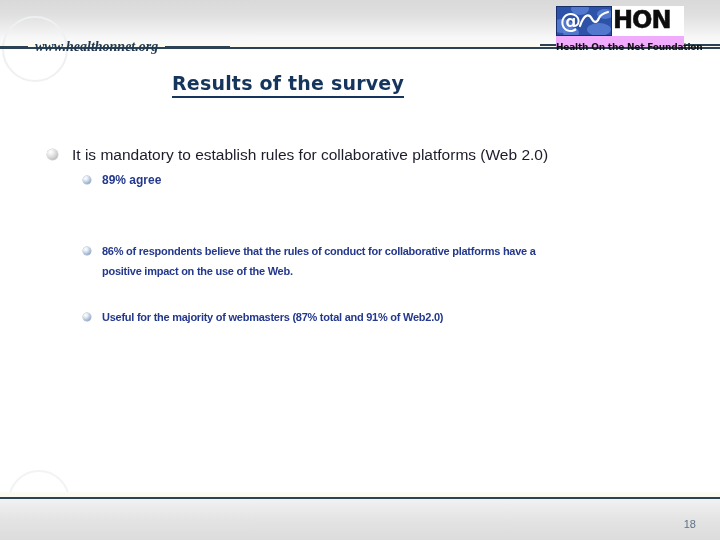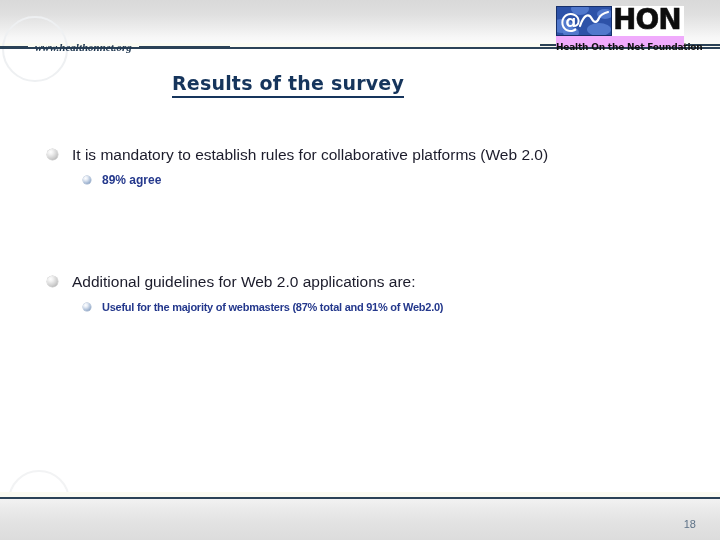--- a/index.html
+++ b/index.html
@@ -68,21 +68,21 @@
   .url-dash-left {
     width: 28px;
     height: 2px;
     background: #2b4257;
     flex: none;
   }
   .url-text {
     font-family: "Liberation Serif", serif;
     font-style: italic;
     font-weight: bold;
-    font-size: 11px;
+    font-size: 14px;
     color: #233a52;
     white-space: nowrap;
     padding: 0 7px;
     letter-spacing: 0px;
   }
   .url-dash-right {
     height: 2px;
     background: #2b4257;
     flex: 1 1 auto;
     min-width: 10px;
@@ -148,21 +148,21 @@
     position: relative;
     flex: 1;
     height: 30px;
     background: #ffffff;
   }
   .hon-word-text {
     position: absolute;
     left: 1px; top: -3px;
     font-family: "DejaVu Sans", sans-serif;
     font-weight: bold;
-    font-size: 28px;
+    font-size: 24px;
     line-height: 34px;
     letter-spacing: -1px;
     color: #0d0d0d;
     -webkit-text-stroke: 0.5px #0d0d0d;
   }
   .hon-bottom {
     width: 128px;
     height: 11px;
     background: #f0abfc;
     text-align: center;
@@ -342,27 +342,27 @@
       <span>It is mandatory to establish rules for collaborative platforms (Web 2.0)</span>
     </div>
     <div class="bullet-l2">
       <span class="dot2"></span>
       <span>89% agree</span>
     </div>
 
     <div class="gap-b"></div>
 
     <div class="gap-c"></div>
+    <div class="bullet-l2 small">
+      <span class="dot2"></span>
+      <span>86% of respondents believe that the rules of conduct for collaborative platforms have a positive impact on the use of the Web.</span>
+    </div>
 
     <div class="gap-d"></div>
 
-    <div class="bullet-l1">
-      <span class="dot1"></span>
-      <span>Additional guidelines for Web 2.0 applications are:</span>
-    </div>
     <div class="bullet-l2 small">
       <span class="dot2"></span>
       <span>Useful for the majority of webmasters (87% total and 91% of Web2.0)</span>
     </div>
 
   </div>
 
   <div class="deco-arc-bottom"></div>
   <div class="footer-cream"></div>
   <div class="footer-rule"></div>

